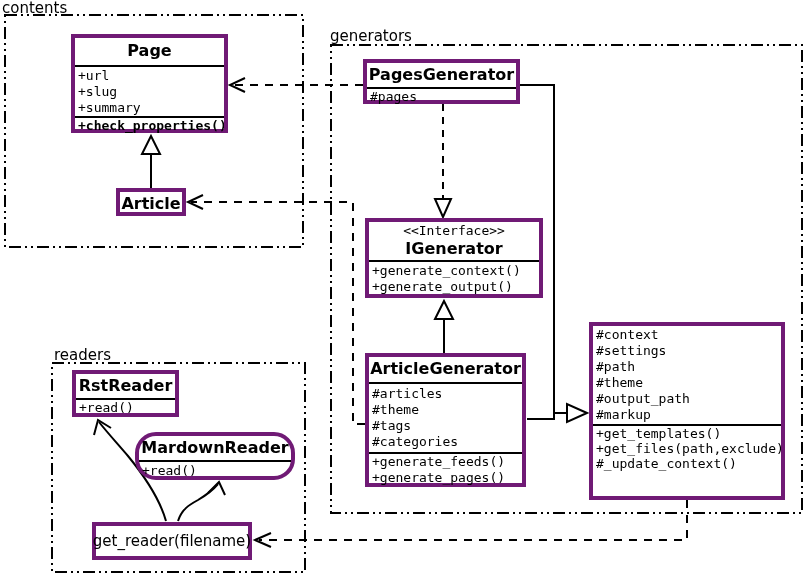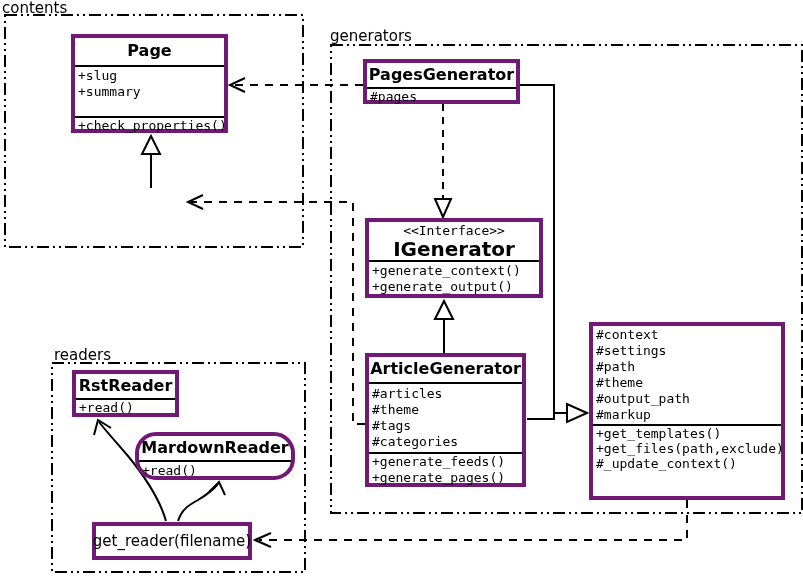--- a/index.html
+++ b/index.html
@@ -7,21 +7,21 @@
          font-family:"DejaVu Sans",sans-serif;color:#000;}
   #wires{position:absolute;left:0;top:0;width:803px;height:579px;}
   .pkg-label{position:absolute;font-size:15px;line-height:15px;color:#000;}
   .cls{position:absolute;background:#fff;border:4px solid #701a75;box-sizing:border-box;}
   .sec{box-sizing:border-box;overflow:hidden;}
   .sec.hasline{border-bottom:2px solid #000;}
   .title{font-weight:bold;font-size:16px;text-align:center;
          font-family:"DejaVu Sans",sans-serif;}
   .stereo{font-family:"DejaVu Sans Mono",monospace;font-weight:normal;
           font-size:13px;line-height:16px;text-align:center;}
-  .iname{font-weight:bold;font-size:20px;line-height:20px;text-align:center;}
+  .iname{font-weight:bold;font-size:16px;line-height:20px;text-align:center;}
   .rows{font-family:"DejaVu Sans Mono",monospace;font-size:13px;padding:1px 3px 0 3px;}
   .rows div{line-height:16px;white-space:nowrap;}
   .rows.tight div{line-height:15px;}
   .fnbox{display:flex;align-items:center;justify-content:center;
          font-size:15px;font-family:"DejaVu Sans",sans-serif;}
 </style>
 </head>
 <body>
 
 <div id="stage">
@@ -61,28 +61,32 @@
     <polyline points="208,493 219,482 225,495" fill="none" stroke="#000" stroke-width="2"></polyline>
   </svg>
 
   <div class="pkg-label" style="left:2px;top:1px;">contents</div>
   <div class="pkg-label" style="left:330px;top:29px;">generators</div>
   <div class="pkg-label" style="left:54px;top:348px;">readers</div>
 
   <div class="cls" style="left:71px;top:34px;width:157px;height:99px;">
     <div class="sec hasline title" style="height:29px;line-height:26px;">Page</div>
     <div class="sec hasline rows" style="height:51px;">
+      <div>+url</div>
       <div>+slug</div>
       <div>+summary</div>
     </div>
-    <div class="sec rows" style="height:15px;padding-top:0;">
+    <div class="sec rows" style="height:15px;padding-top:0;font-weight:bold;">
       <div>+check_properties()</div>
     </div>
   </div>
 
+  <div class="cls" style="left:116px;top:188px;width:70px;height:28px;">
+    <div class="sec title" style="height:24px;line-height:23px;">Article</div>
+  </div>
 
   <div class="cls" style="left:363px;top:59px;width:157px;height:45px;">
     <div class="sec hasline title" style="height:26px;line-height:23px;">PagesGenerator</div>
     <div class="sec rows tight" style="height:15px;padding-top:0;">
       <div>#pages</div>
     </div>
   </div>
 
   <div class="cls" style="left:365px;top:218px;width:178px;height:80px;">
     <div class="sec hasline" style="height:40px;padding-top:1px;">

